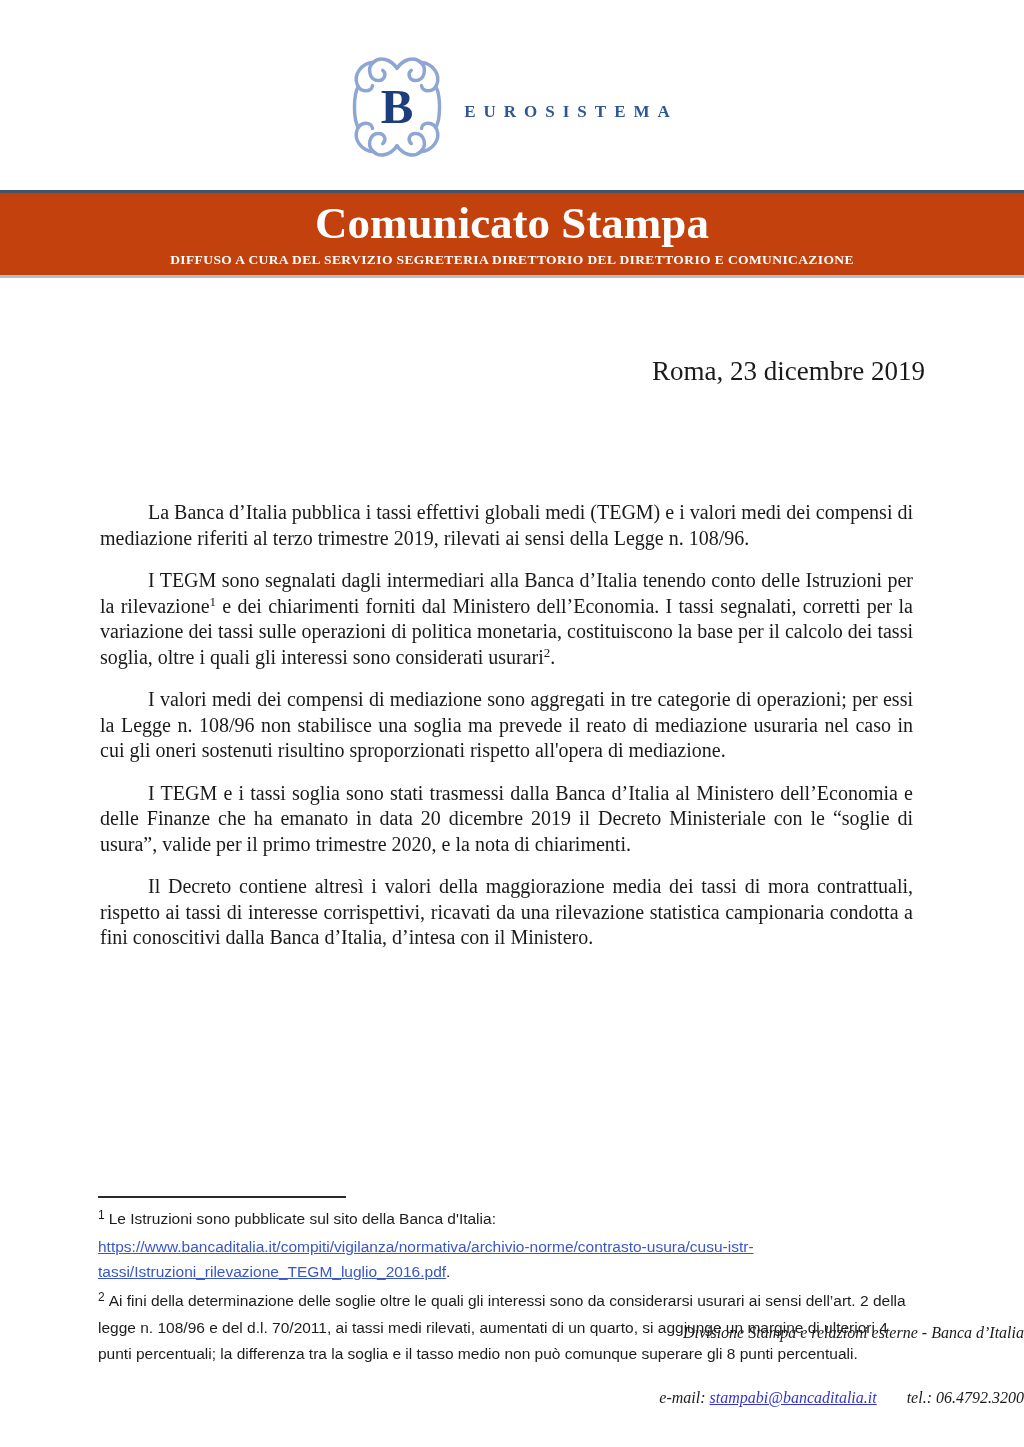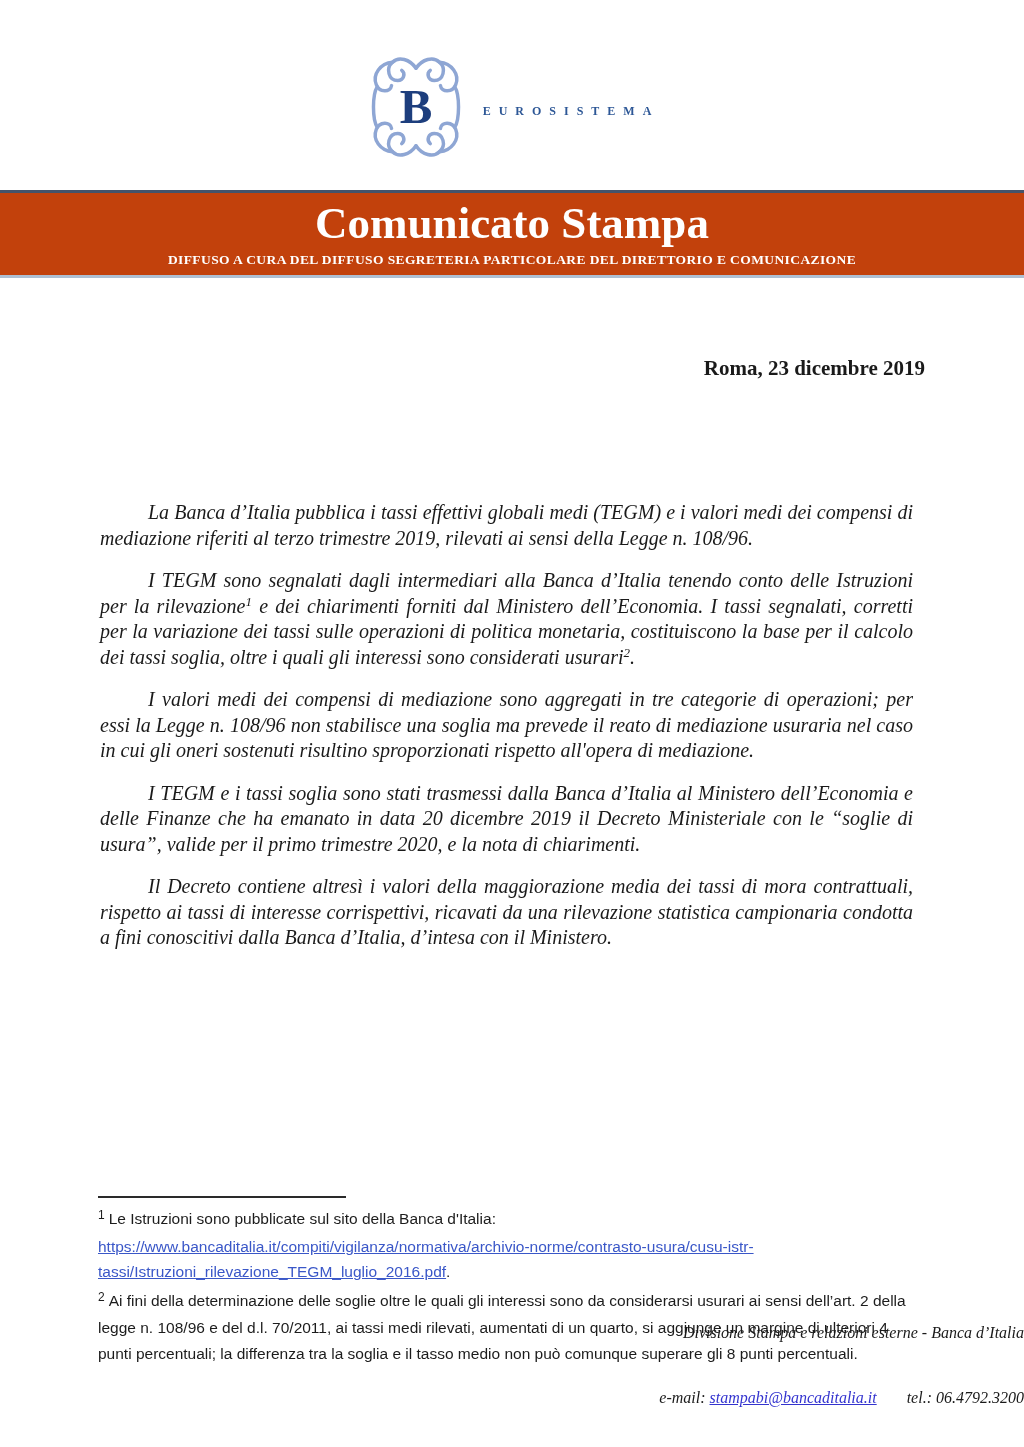--- a/index.html
+++ b/index.html
@@ -19,21 +19,21 @@
     display: flex; justify-content: center; align-items: center; gap: 16px;
   }
   .monogram { width: 102px; height: 110px; flex: 0 0 auto; }
   .brand-col { display: flex; flex-direction: column; align-items: center; }
   .brand {
     font-family: "Liberation Serif", serif;
     font-size: 40px; color: #2d5796; letter-spacing: 2px; white-space: nowrap;
   }
   .subbrand {
     font-family: "Liberation Serif", serif;
-    font-size: 12px; font-weight: bold; color: #2d5796;
+    font-size: 17px; font-weight: bold; color: #2d5796;
     letter-spacing: 8px; margin-top: 9px; white-space: nowrap;
   }
 
   
   .banner {
     position: absolute; top: 190px; left: 0; width: 100%; height: 82px;
     background: #c2410c;
     border-top: 3px solid #45536a;
     border-bottom: 3px solid #aebfd2;
     text-align: center; color: #ffffff;
@@ -44,32 +44,31 @@
   }
   .banner-subtitle {
     font-family: "Liberation Serif", serif;
     font-size: 13.5px; font-weight: bold; letter-spacing: 0.4px;
     margin-top: 1px;
   }
 
   
   .dateline {
     position: absolute; top: 356px; right: 99px;
-    font-size: 21px;
-    font-weight: bold;
+    font-size: 27px;
   }
 
   
   .body-text {
     position: absolute; top: 500px; left: 100px; right: 99px;
   }
   .body-text p {
     margin: 0 12px 17px 0;
     font-size: 20px; line-height: 25.5px;
-    text-align: justify; text-indent: 48px; font-style: italic;
+    text-align: justify; text-indent: 48px;
   }
   .fn-ref {
     font-size: 13px; line-height: 0;
     position: relative; top: -7px;
   }
 
   
   .footnotes {
     position: absolute; top: 1196px; left: 98px; right: 100px;
     font-family: "Liberation Sans", sans-serif;
@@ -114,21 +113,21 @@
       </g>
       <text x="50" y="70" text-anchor="middle" font-family="Liberation Serif, serif" font-size="48" font-weight="bold" fill="#1d3e7d">B</text>
     </svg>
     <div class="brand-col">
       <div class="subbrand">EUROSISTEMA</div>
     </div>
   </div>
 
   <div class="banner">
     <div class="banner-title">Comunicato Stampa</div>
-    <div class="banner-subtitle">DIFFUSO A CURA DEL DIFFUSO SEGRETERIA PARTICOLARE DEL DIRETTORIO E COMUNICAZIONE</div>
+    <div class="banner-subtitle">DIFFUSO A CURA DEL SERVIZIO SEGRETERIA DIRETTORIO DEL DIRETTORIO E COMUNICAZIONE</div>
   </div>
 
   <div class="dateline">Roma, 23 dicembre 2019</div>
 
   <div class="body-text">
     <p>La Banca d’Italia pubblica i tassi effettivi globali medi (TEGM) e i valori medi dei compensi di mediazione riferiti al terzo trimestre 2019, rilevati ai sensi della Legge n. 108/96.</p>
     <p><span>I TEGM sono segnalati dagli intermediari alla Banca d’Italia tenendo conto delle Istruzioni per la rilevazione</span><span class="fn-ref">1</span><span> e dei chiarimenti forniti dal Ministero dell’Economia. I tassi segnalati, corretti per la variazione dei tassi sulle operazioni di politica monetaria, costituiscono la base per il calcolo dei tassi soglia, oltre i quali gli interessi sono considerati usurari</span><span class="fn-ref">2</span><span>.</span></p>
     <p>I valori medi dei compensi di mediazione sono aggregati in tre categorie di operazioni; per essi la Legge n. 108/96 non stabilisce una soglia ma prevede il reato di mediazione usuraria nel caso in cui gli oneri sostenuti risultino sproporzionati rispetto all'opera di mediazione.</p>
     <p>I TEGM e i tassi soglia sono stati trasmessi dalla Banca d’Italia al Ministero dell’Economia e delle Finanze che ha emanato in data 20 dicembre 2019 il Decreto Ministeriale con le “soglie di usura”, valide per il primo trimestre 2020, e la nota di chiarimenti.</p>
     <p>Il Decreto contiene altresì i valori della maggiorazione media dei tassi di mora contrattuali, rispetto ai tassi di interesse corrispettivi, ricavati da una rilevazione statistica campionaria condotta a fini conoscitivi dalla Banca d’Italia, d’intesa con il Ministero.</p>

